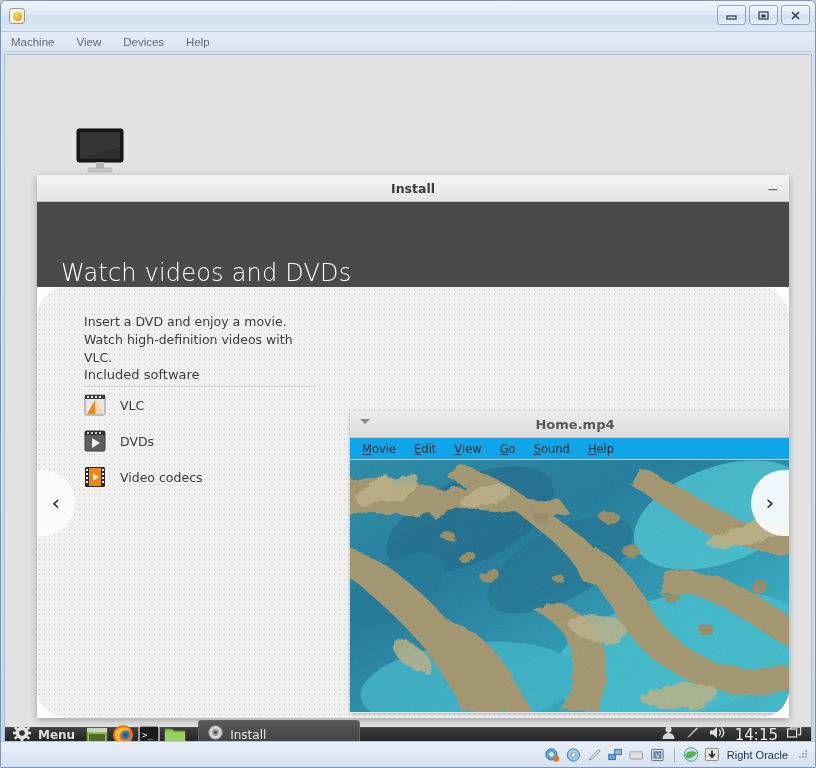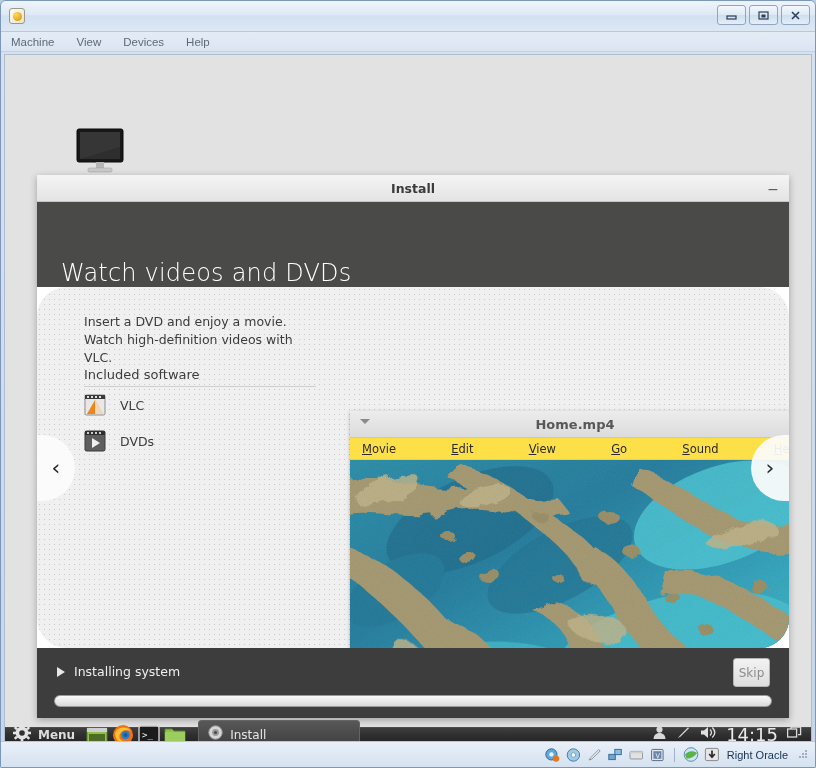--- a/index.html
+++ b/index.html
@@ -205,25 +205,24 @@
     width: 0; height: 0;
     border-left: 5px solid transparent; border-right: 5px solid transparent;
     border-top: 5px solid #8a8a8a;
   }
   #video-title-text {
     font-size: 13px; font-weight: bold; color: #585858;
     font-family: "DejaVu Sans", sans-serif;
   }
   #video-menubar {
     height: 22px;
-    background: #fde047;
+    background: #0ea5e9;
     display: flex; align-items: center;
     padding-left: 12px; gap: 18px;
     border-bottom: 1px solid #c9c9c9;
-    justify-content: space-between;
   }
   .video-menu-item {
     font-size: 11.5px; color: #2b2b2b;
     font-family: "DejaVu Sans", sans-serif;
   }
   .video-menu-item span.acc { text-decoration: underline; }
   #video-canvas {
     height: 252px; position: relative; overflow: hidden;
     background: #0d7d9b;
   }
@@ -307,21 +306,21 @@
   }
   #task-install-label {
     font-size: 12px; color: #e6e6e6;
     font-family: "DejaVu Sans", sans-serif;
   }
   #systray {
     margin-left: auto; display: flex; align-items: center; gap: 9px;
     padding-right: 9px;
   }
   #systray-clock {
-    font-size: 18px; color: #e9e9e9;
+    font-size: 15px; color: #e9e9e9;
     font-family: "DejaVu Sans", sans-serif;
   }
 </style>
 </head>
 <body>
 
 <div id="vbox-window">
 
   <div id="vbox-titlebar">
     <div id="vbox-app-icon"></div>
@@ -408,20 +407,40 @@
                   <rect x="3" y="2" width="2" height="2" fill="#cfcfcf"></rect>
                     <rect x="7" y="2" width="2" height="2" fill="#cfcfcf"></rect>
                   <rect x="11" y="2" width="2" height="2" fill="#cfcfcf"></rect>
                     <rect x="15" y="2" width="2" height="2" fill="#cfcfcf"></rect>
                   <path d="M8 8 L16 13 L8 18 Z" fill="#efefef"></path>
                 </svg>
               </span>
               <span class="software-row-label">DVDs</span>
             </div>
 
+            <div class="software-row">
+              <span class="app-icon">
+                <svg width="22" height="22" viewBox="0 0 22 22">
+                  <rect x="1" y="1" width="20" height="20" rx="1.5" fill="#2b2b2b"></rect>
+                  <rect x="5" y="2" width="12" height="18" fill="#ef8718"></rect>
+                  <g fill="#e8e8e8">
+                    <rect x="2" y="3" width="2" height="2"></rect>
+                      <rect x="2" y="7" width="2" height="2"></rect>
+                    <rect x="2" y="11" width="2" height="2"></rect>
+                      <rect x="2" y="15" width="2" height="2"></rect>
+                    <rect x="18" y="3" width="2" height="2"></rect>
+                      <rect x="18" y="7" width="2" height="2"></rect>
+                    <rect x="18" y="11" width="2" height="2"></rect>
+                      <rect x="18" y="15" width="2" height="2"></rect>
+                  </g>
+                  <path d="M9 7.5 L14.5 11 L9 14.5 Z" fill="#fdfdfd"></path>
+                </svg>
+              </span>
+              <span class="software-row-label">Video codecs</span>
+            </div>
           </div>
 
           <div id="video-window">
             <div id="video-titlebar">
               <div id="video-window-menu-btn"></div>
               <div id="video-title-text">Home.mp4</div>
             </div>
             <div id="video-menubar">
               <div class="video-menu-item"><span class="acc">M</span><span>ovie</span></div>
               <div class="video-menu-item"><span class="acc">E</span><span>dit</span></div>
@@ -496,30 +515,20 @@
                 </g>
                 <rect width="450" height="252" filter="url(#grain)" opacity="0.12" fill="#ffffff"></rect>
               </svg>
             </div>
           </div>
 
           <div class="nav-arrow" id="nav-prev">‹</div>
           <div class="nav-arrow" id="nav-next">›</div>
         </div>
 
-        <div id="slide-footer">
-          <div id="install-status-row">
-            <span id="status-expander"></span>
-            <span id="install-status-text">Installing system</span>
-          </div>
-          <div id="skip-button">Skip</div>
-          <div id="install-progressbar">
-            <div id="install-progress-fill" style="width: 0%;"></div>
-          </div>
-        </div>
       </div>
 
       <div id="mint-taskbar">
 
         <div id="menu-button">
           <span>
             <svg width="18" height="18" viewBox="0 0 18 18">
               <g fill="#e3e3e3">
                 <circle cx="9" cy="9" r="6.4"></circle>
                 <rect x="7.7" y="0" width="2.6" height="3.4"></rect>

